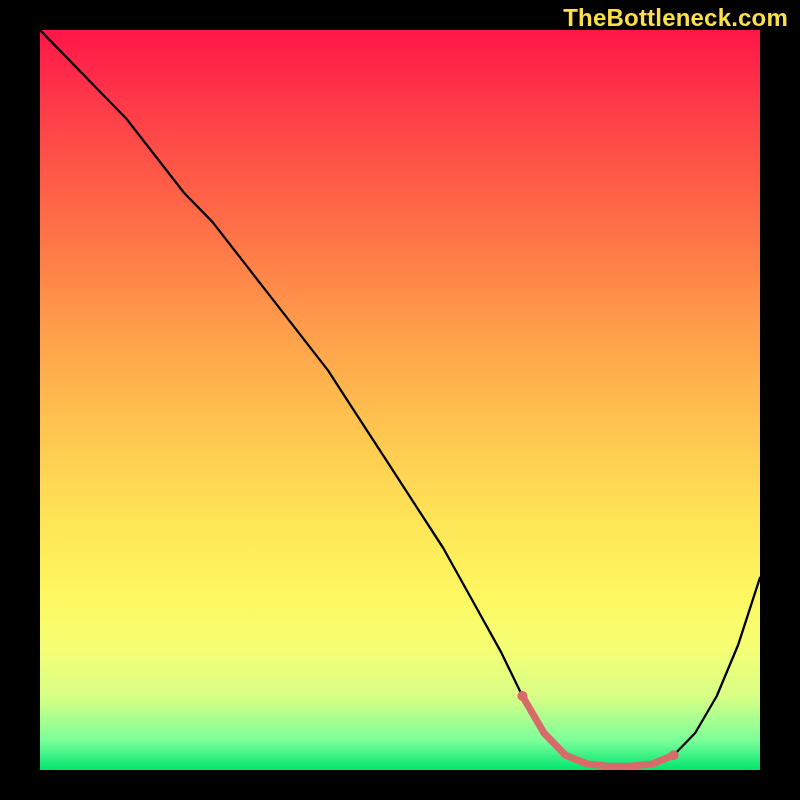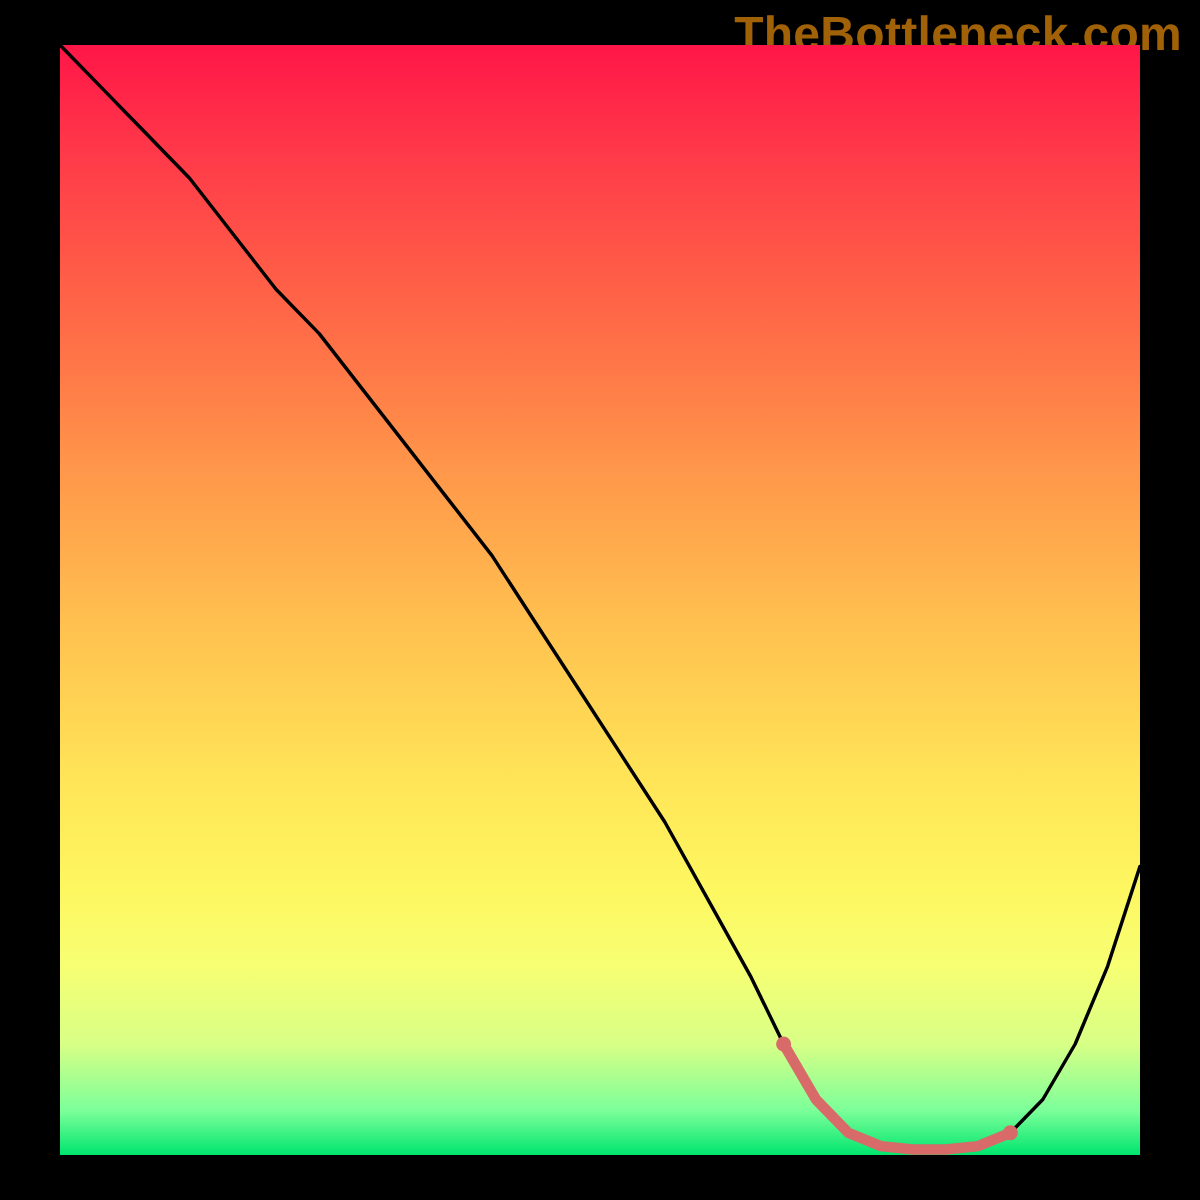--- a/index.html
+++ b/index.html
@@ -14,22 +14,22 @@
   .frame {
     position: relative;
     width: 800px;
     height: 800px;
     background: #000;
   }
   .watermark {
     position: absolute;
     top: 4px;
     right: 12px;
-    color: #a16207;
-    font-size: 32px;
+    color: #fde047;
+    font-size: 24px;
     font-weight: 600;
     letter-spacing: 0.2px;
     user-select: none;
   }
   
   .plot {
     position: absolute;
     left: 40px;
     top: 30px;
     width: 720px;

